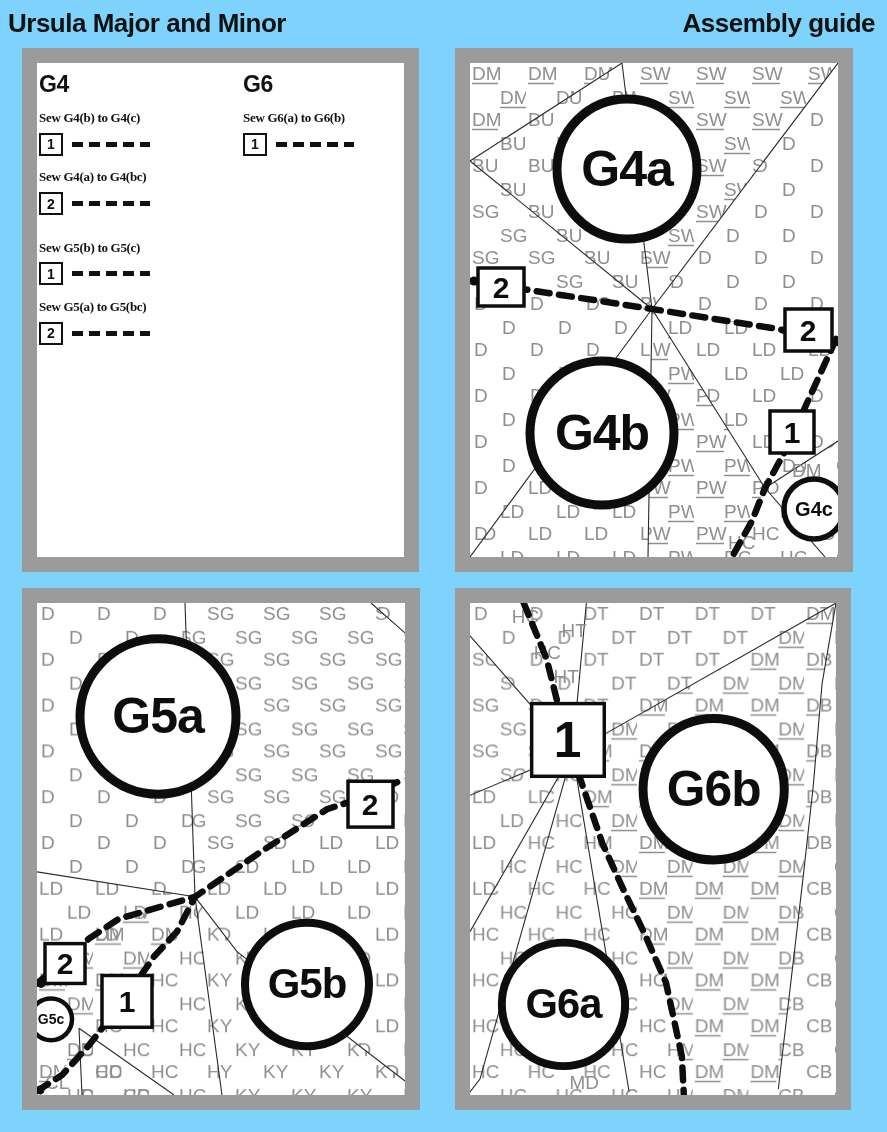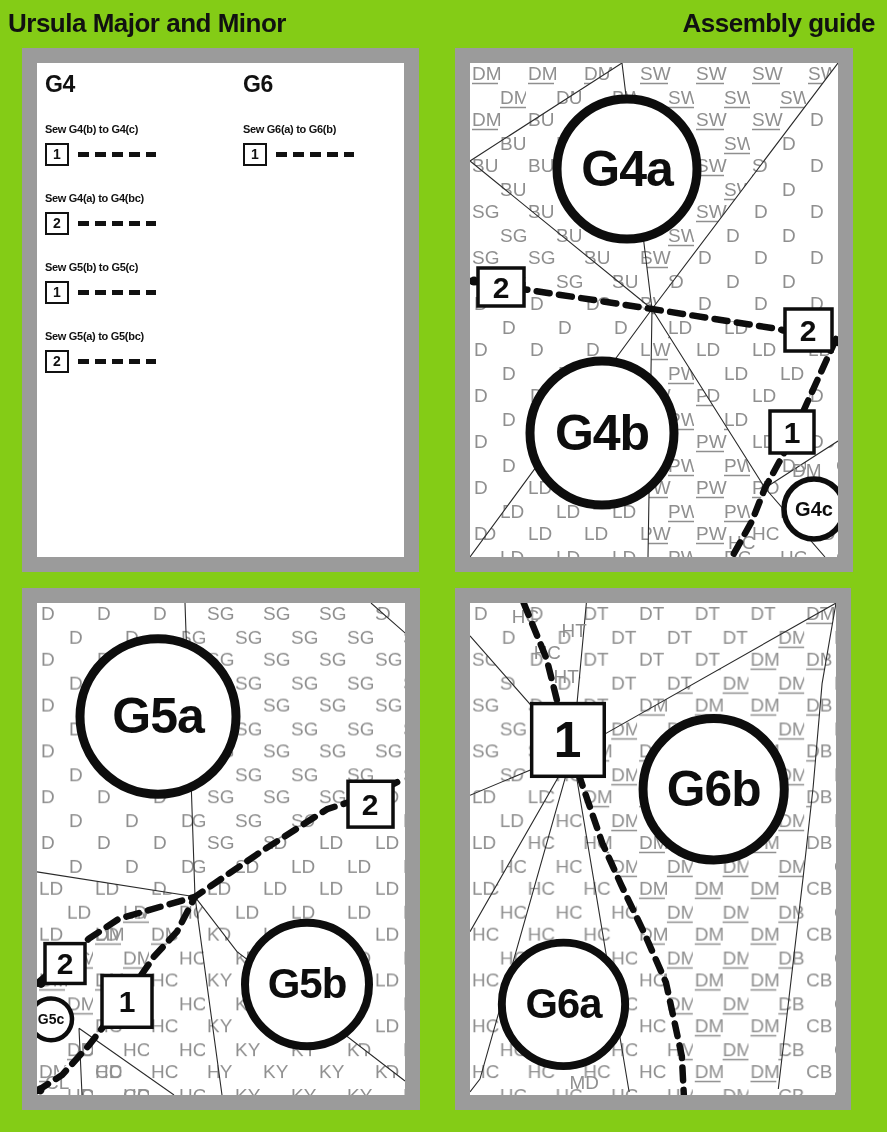--- a/index.html
+++ b/index.html
@@ -1,36 +1,36 @@
 <!DOCTYPE html>
 <html><head>
 <meta charset="utf-8">
 <style>
   html,body{margin:0;padding:0;background:#ffffff;}
   body{font-family:"Liberation Sans", sans-serif;color:#111;}
-  #page{position:relative;width:887px;height:1132px;background:#84cc16;overflow:hidden;}
+  #page{position:relative;width:887px;height:1132px;background:#7dd3fc;overflow:hidden;}
 
   .hd{position:absolute;top:8px;font-size:26px;font-weight:700;letter-spacing:-0.5px;color:#111;}
   #hd-left{left:8px;}
   #hd-right{right:12px;text-align:center;}
 
   .panel{position:absolute;border:15px solid #9b9b9b;background:#fff;box-sizing:border-box;}
   #p-instr{left:22px;top:48px;width:397px;height:524px;}
   #p-g4{left:455px;top:48px;width:398px;height:524px;}
   #p-g5{left:22px;top:588px;width:398px;height:522px;}
   #p-g6{left:455px;top:588px;width:396px;height:522px;}
   .panel svg{display:block;width:100%;height:100%;}
 
   
   .icol{position:absolute;top:10px;}
-  #icol-left{left:8px;width:180px;}
+  #icol-left{left:2px;width:180px;}
   #icol-right{left:206px;width:160px;}
   .ig{margin-bottom:26px;}
   .ig-title{font-size:23px;font-weight:700;line-height:1;margin:0 0 12px 0;letter-spacing:-0.5px;}
-  .ig-sub{font-size:11px;font-weight:700;line-height:1.1;margin:27px 0 8px 0;letter-spacing:-0.3px;}
+  .ig-sub{font-size:13px;font-weight:700;line-height:1.1;margin:15px 0 8px 0;letter-spacing:-0.3px;font-family:Liberation Serif, serif;}
   .step-row{display:flex;align-items:center;gap:9px;margin:0 0 12px 0;height:22px;}
   .step-box{width:20px;height:19px;border:2px solid #111;background:#fff;display:flex;align-items:center;justify-content:center;font-size:14px;font-weight:700;flex:0 0 auto;}
   .step-dash{width:78px;height:5px;background:repeating-linear-gradient(90deg,#111 0 11px,transparent 11px 17px);}
 
   
   .fc{font-family:"Liberation Sans",sans-serif;font-size:19px;font-weight:400;fill:#8f8f8f;}
   .thin{stroke:#2a2a2a;stroke-width:1.1;fill:none;}
   .seam{stroke:#0d0d0d;stroke-width:6.5;fill:none;stroke-dasharray:13 9.5;stroke-linecap:round;}
   .pc{fill:#fff;stroke:#0d0d0d;}
   .circ-big{font:700 50px "Liberation Sans",sans-serif;fill:#0d0d0d;text-anchor:middle;letter-spacing:-1px;}

